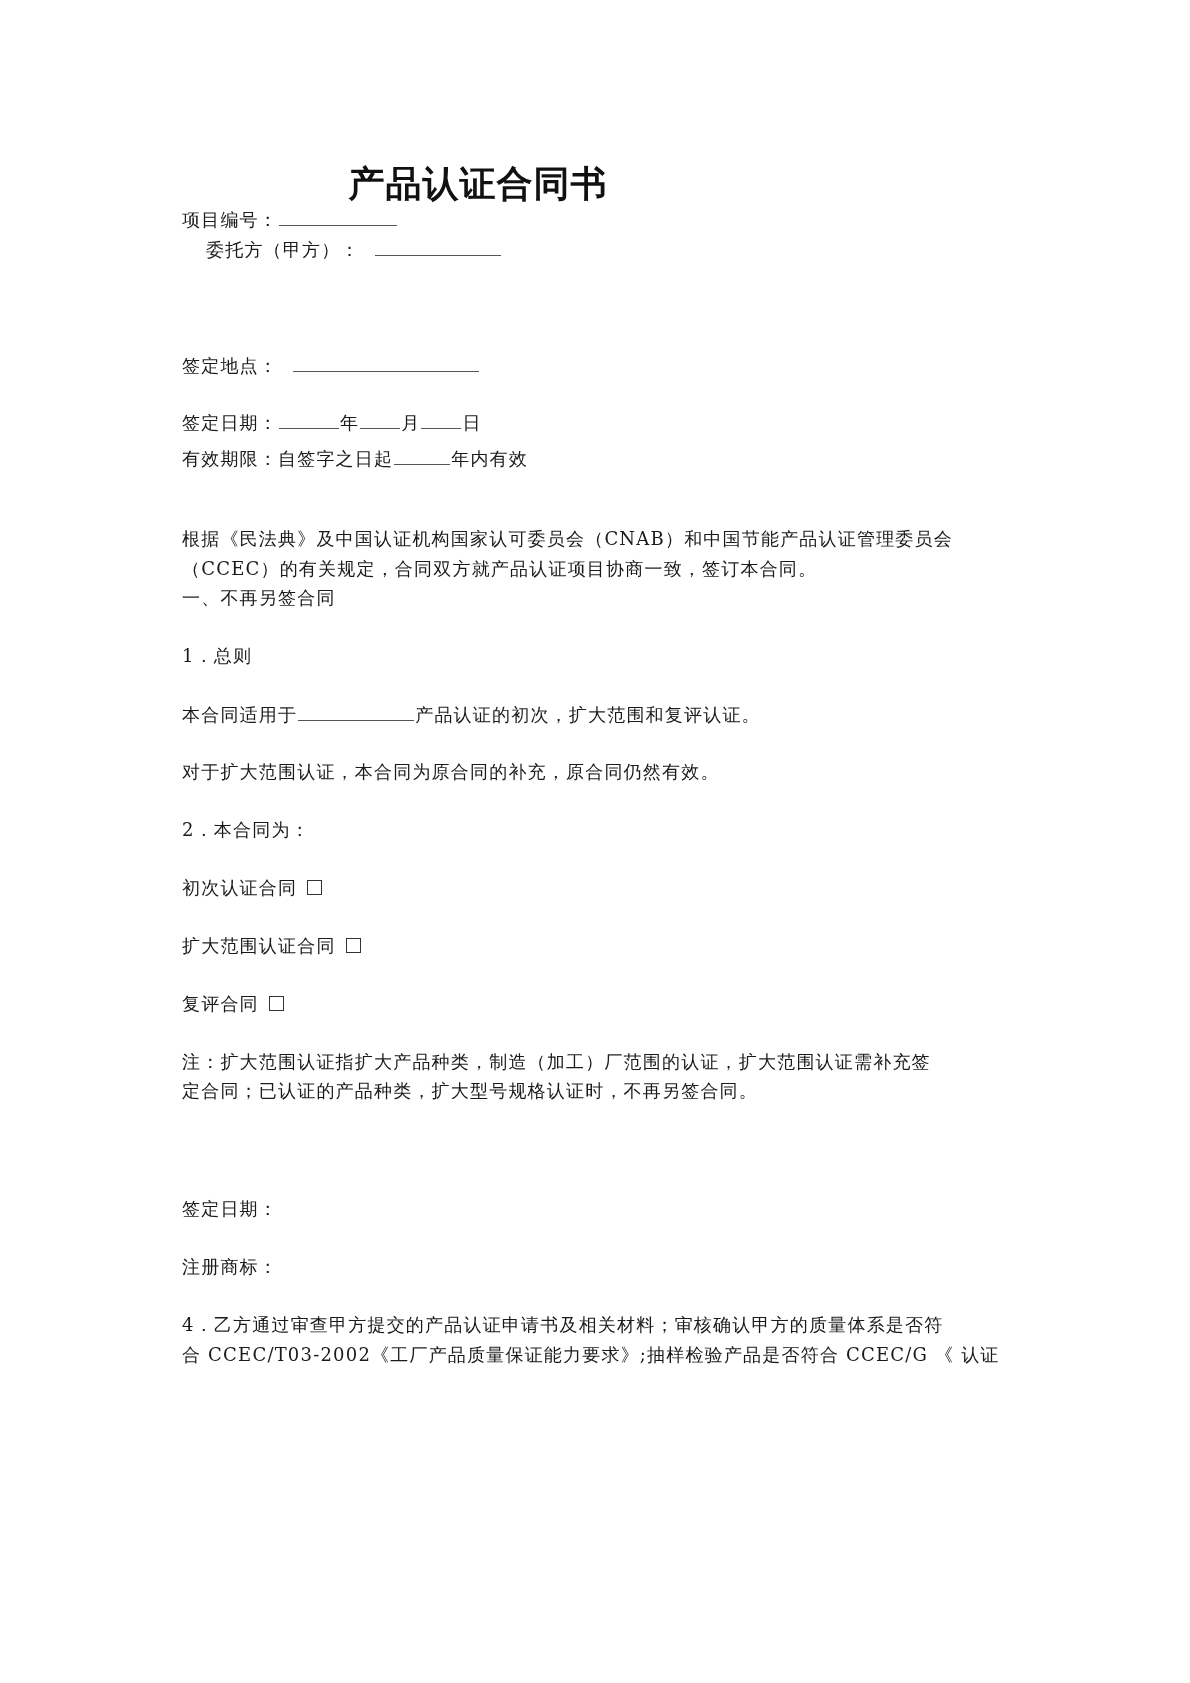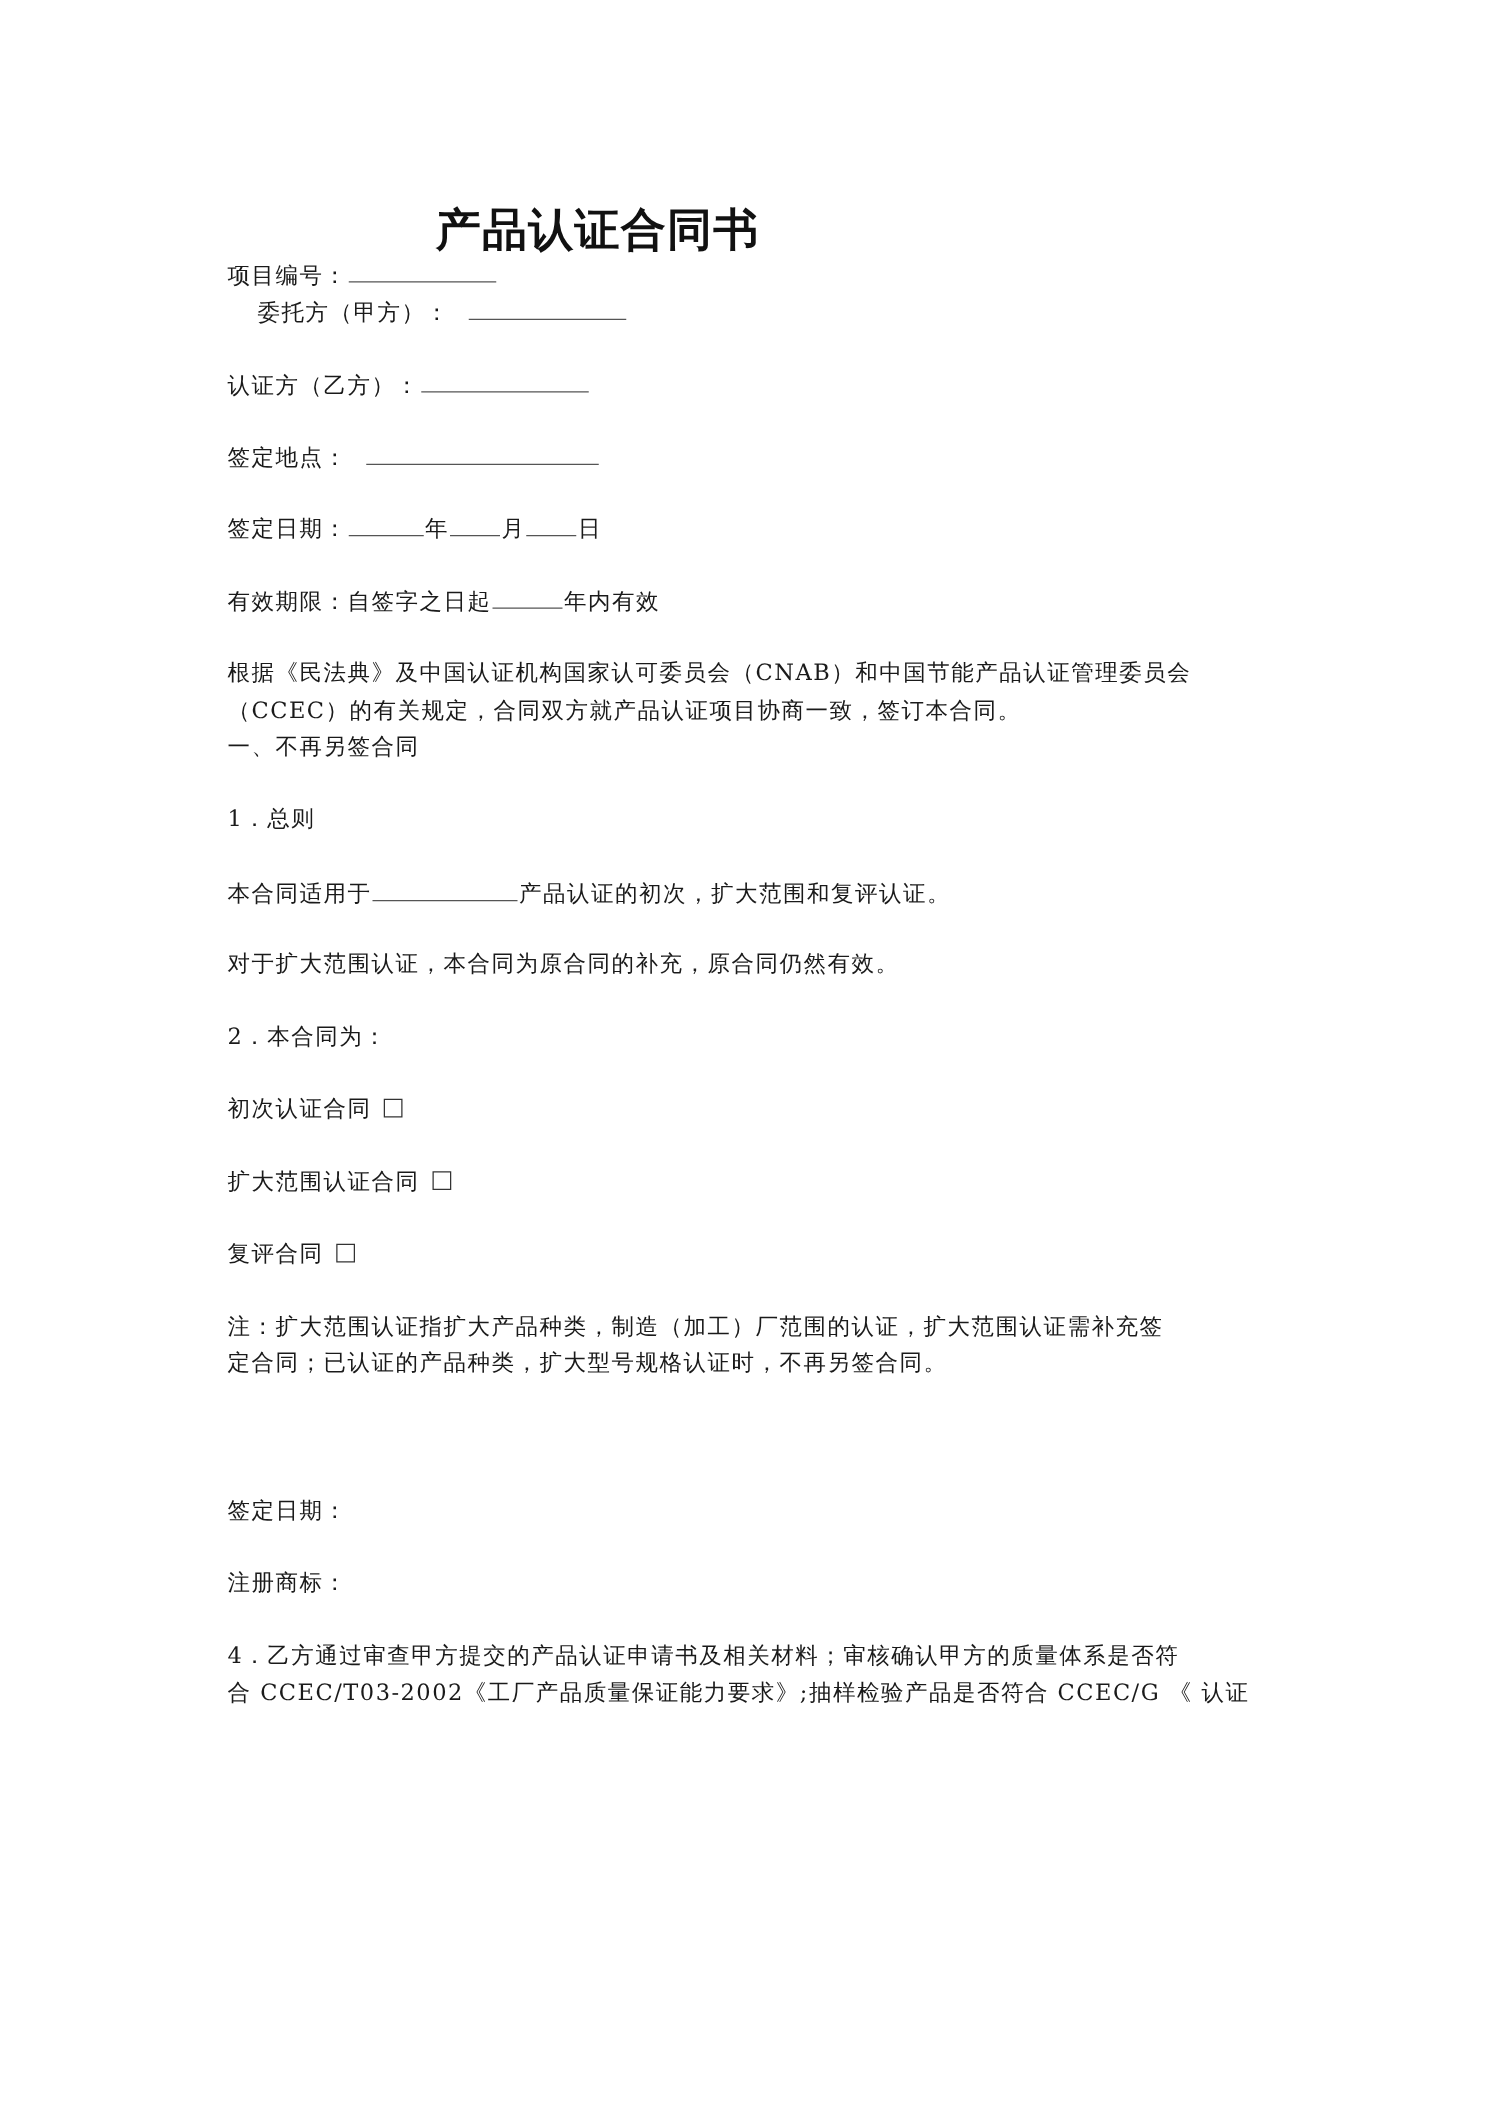--- a/index.html
+++ b/index.html
@@ -36,33 +36,30 @@
   <div class="title">产品认证合同书</div>
 
   <div class="line" style="top:205px;">
     <span>项目编号：</span><span class="blank" style="width:118px;"></span>
   </div>
 
   <div class="line" style="top:235px;margin-left:24px;">
     <span>委托方（甲方）：</span><span style="display:inline-block;width:14px;"></span><span class="blank" style="width:126px;"></span>
   </div>
 
-  <div class="line" style="top:293px;">
-    <span>认证方（乙方）：</span><span class="blank" style="width:134px;"></span>
-  </div>
 
   <div class="line" style="top:351px;">
     <span>签定地点：</span><span style="display:inline-block;width:14px;"></span><span class="blank" style="width:186px;"></span>
   </div>
 
   <div class="line" style="top:408px;">
     <span>签定日期：</span><span class="blank" style="width:60px;"></span><span>年</span><span class="blank" style="width:40px;"></span><span>月</span><span class="blank" style="width:40px;"></span><span>日</span>
   </div>
 
-  <div class="line" style="top:466px;font-family:Liberation Serif, serif;">
+  <div class="line" style="top:444px;font-family:Liberation Serif, serif;">
     <span>有效期限：自签字之日起</span><span class="blank" style="width:56px;"></span><span>年内有效</span>
   </div>
 
   <div class="line" style="top:524px;">根据《民法典》及中国认证机构国家认可委员会（CNAB）和中国节能产品认证管理委员会</div>
   <div class="line" style="top:554px;">（CCEC）的有关规定，合同双方就产品认证项目协商一致，签订本合同。</div>
   <div class="line" style="top:583px;">一、不再另签合同</div>
 
   <div class="line" style="top:641px;">1．总则</div>
 
   <div class="line" style="top:700px;">

